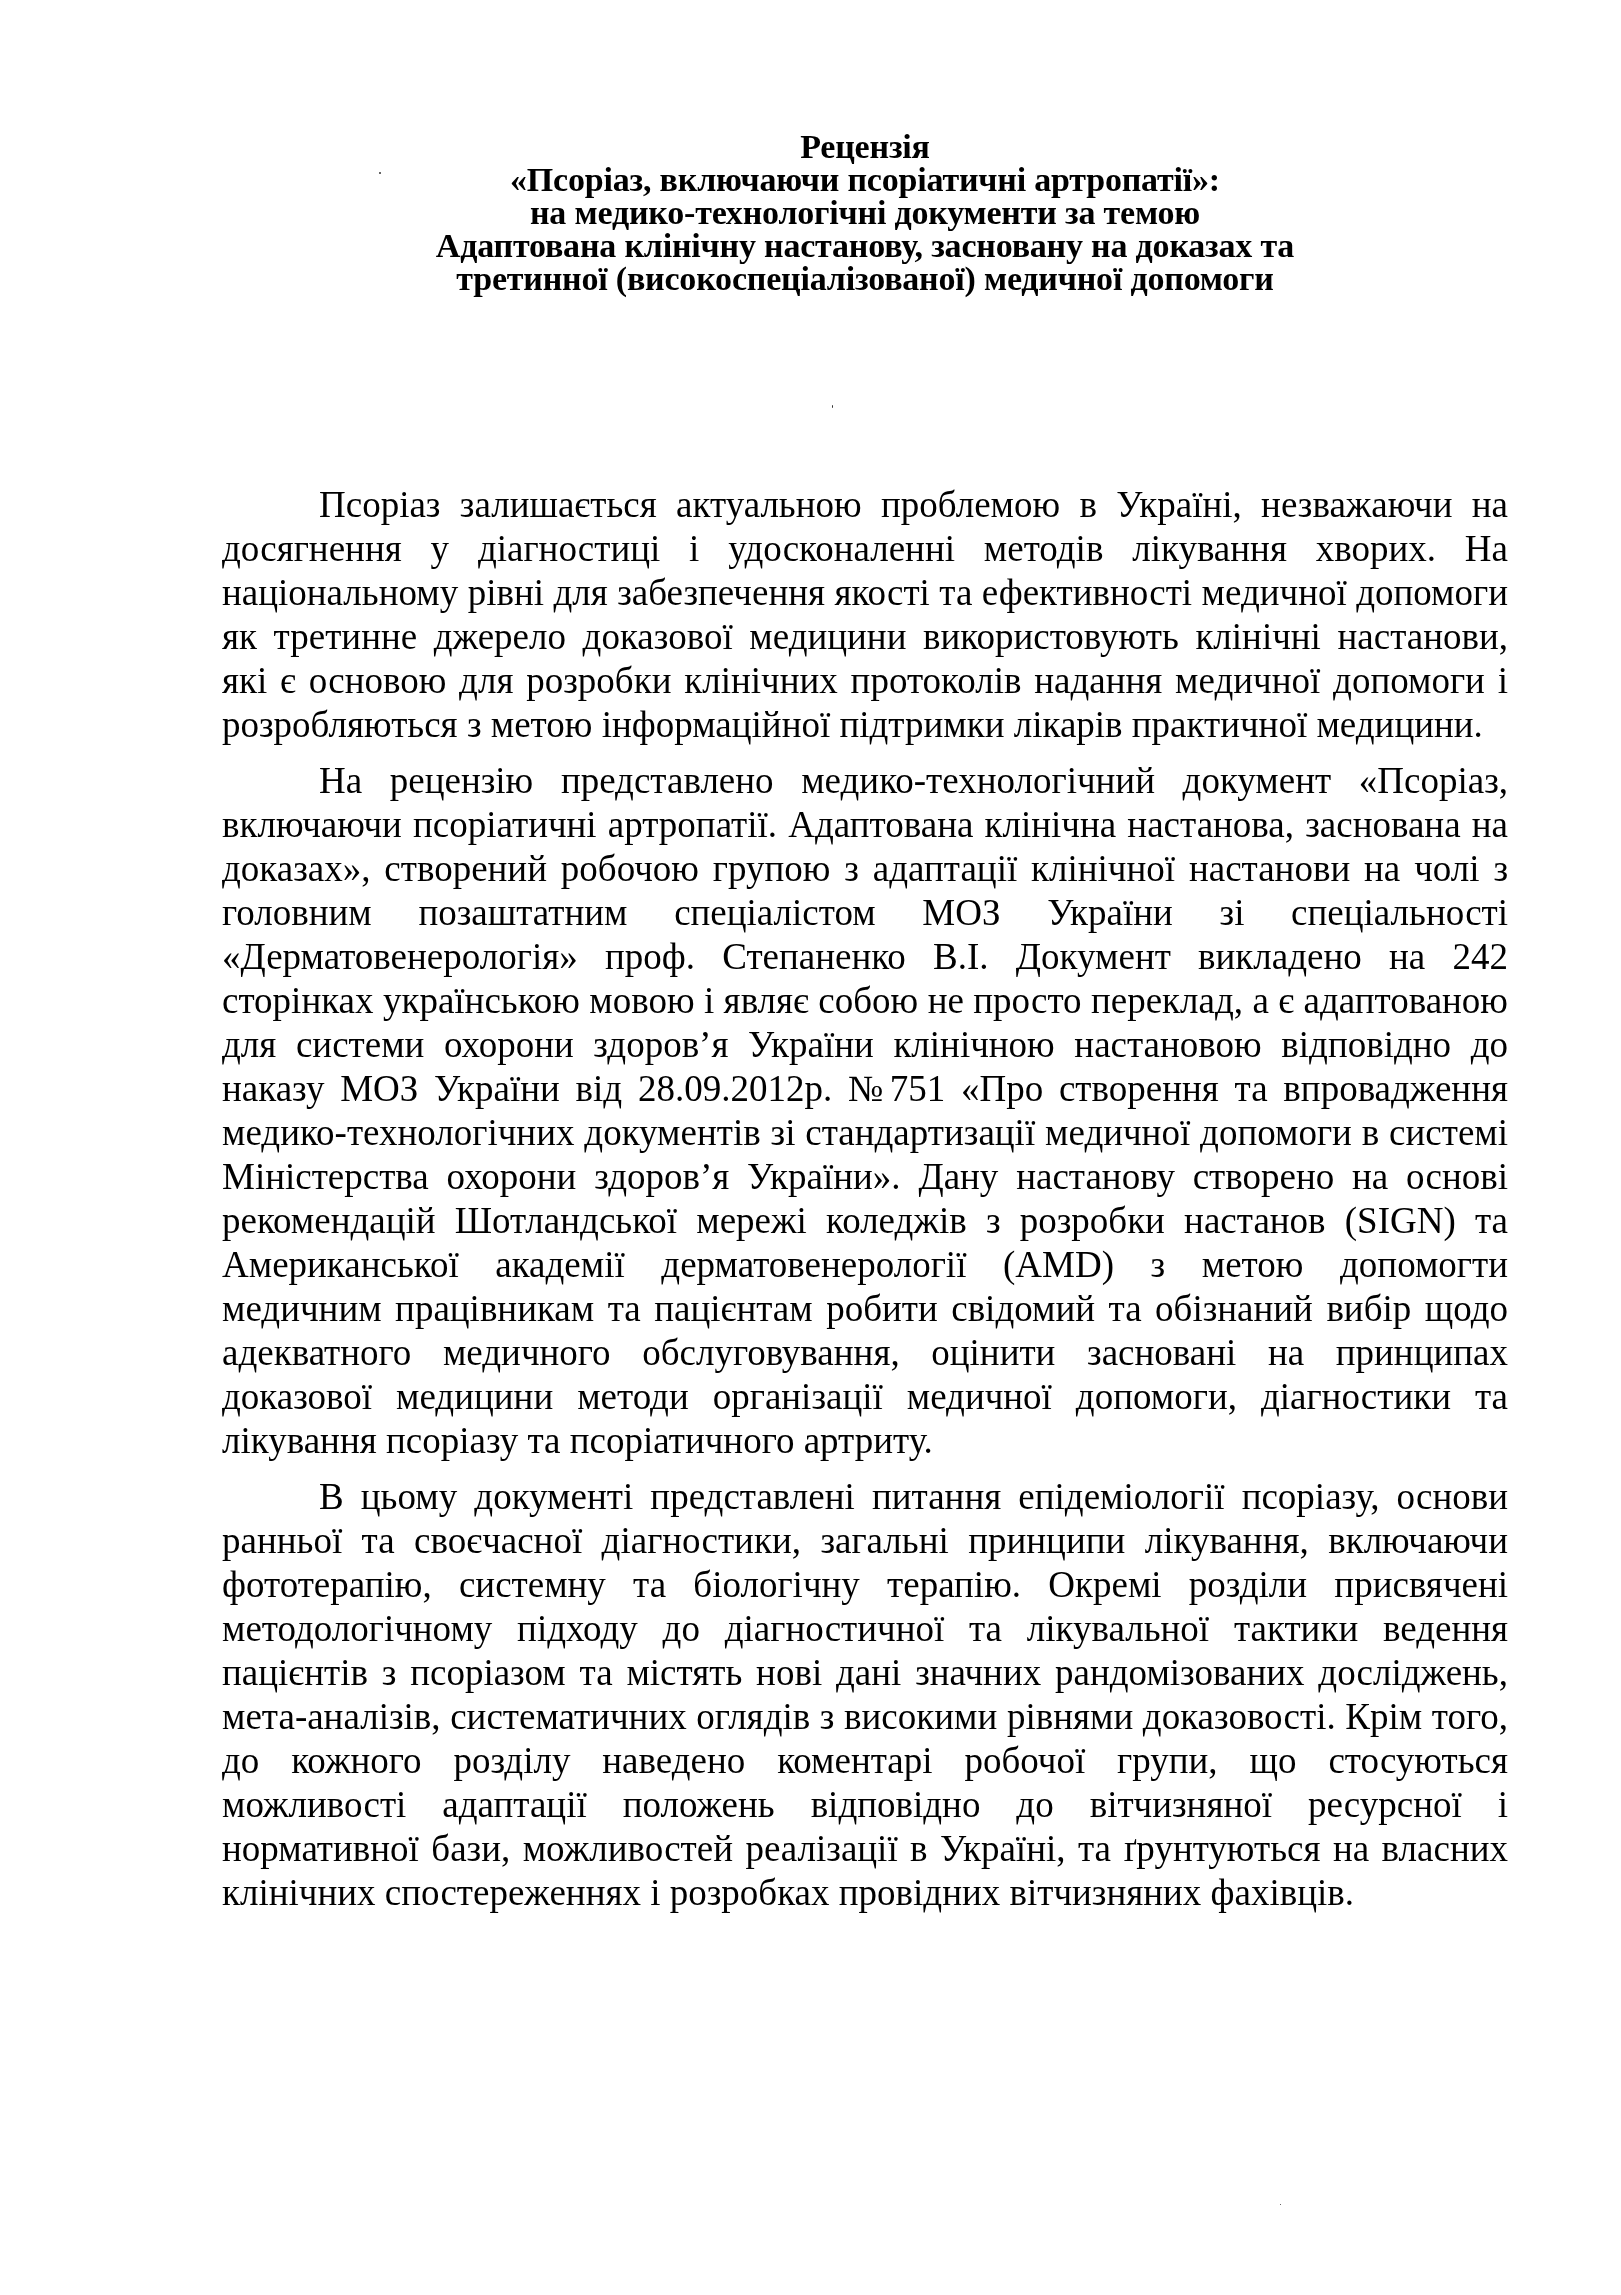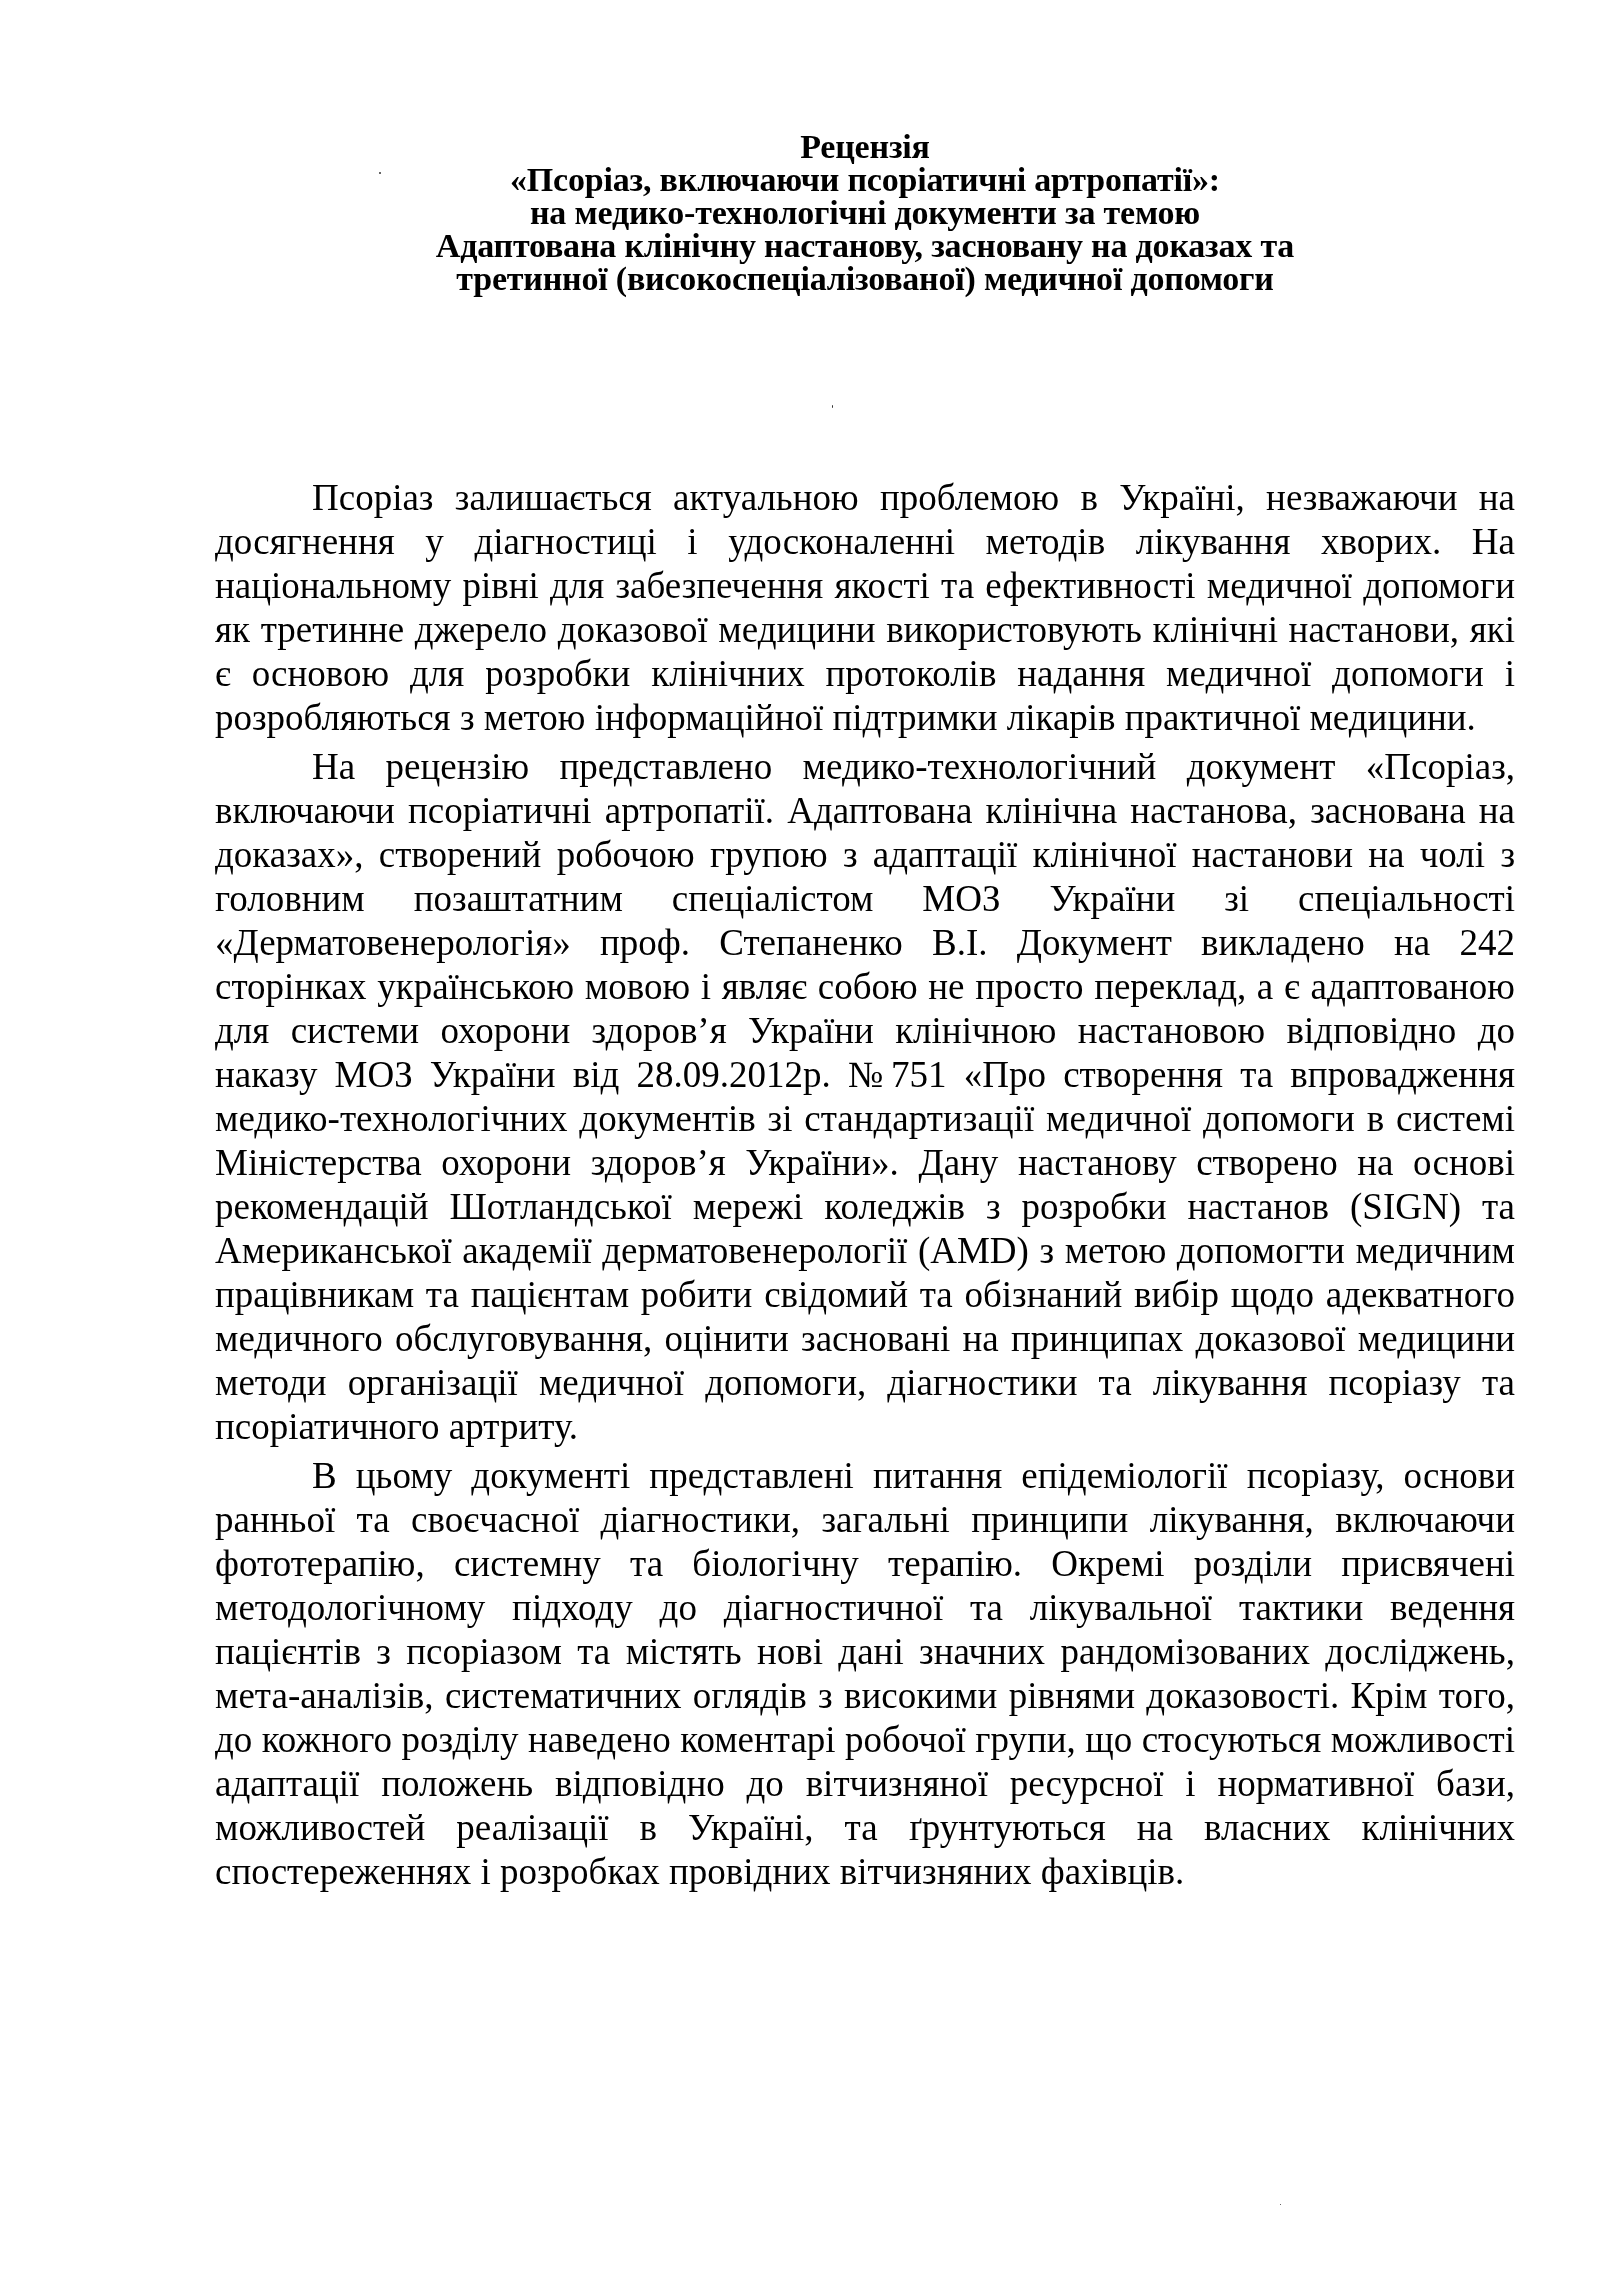--- a/index.html
+++ b/index.html
@@ -42,21 +42,21 @@
       position: absolute;
       left: 210px;
       width: 1310px;
       top: 471px;
       font-size: 37px;
       line-height: 44px;
       text-align: justify;
       text-align-last: left;
     }
     .body p {
-      margin: 5px;
+      margin: 12px;
       text-indent: 97px;
       hyphens: none;
     }
     .body p.last {
       text-align-last: justify;
     }
     .speck {
       position: absolute;
       width: 2px;
       height: 2px;

